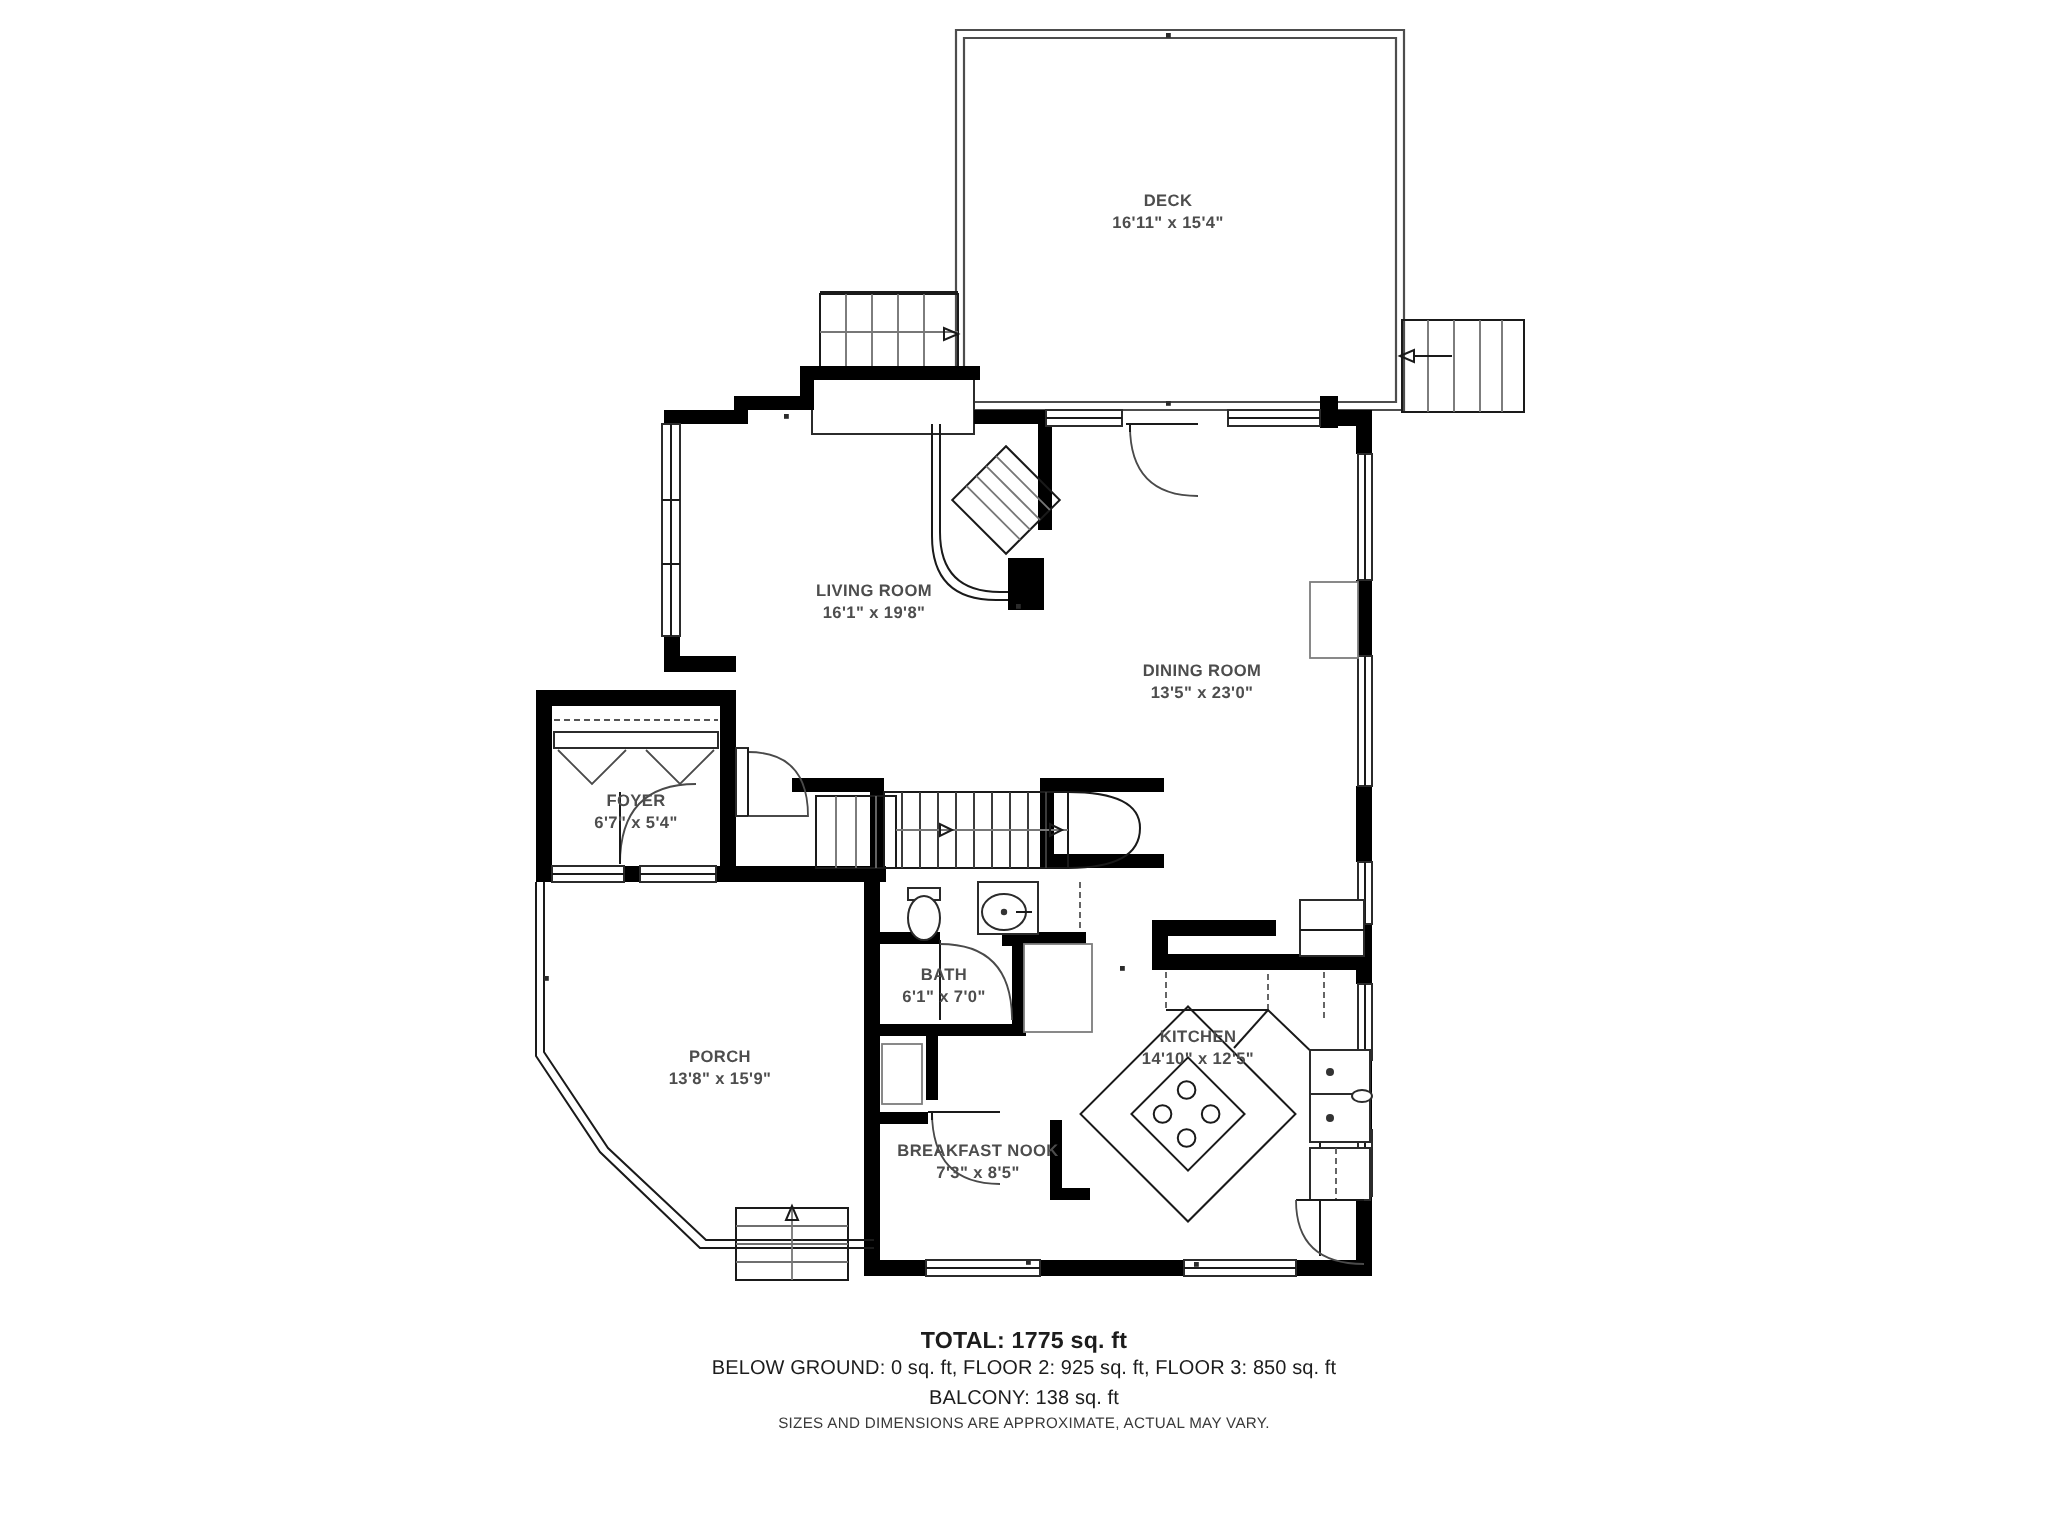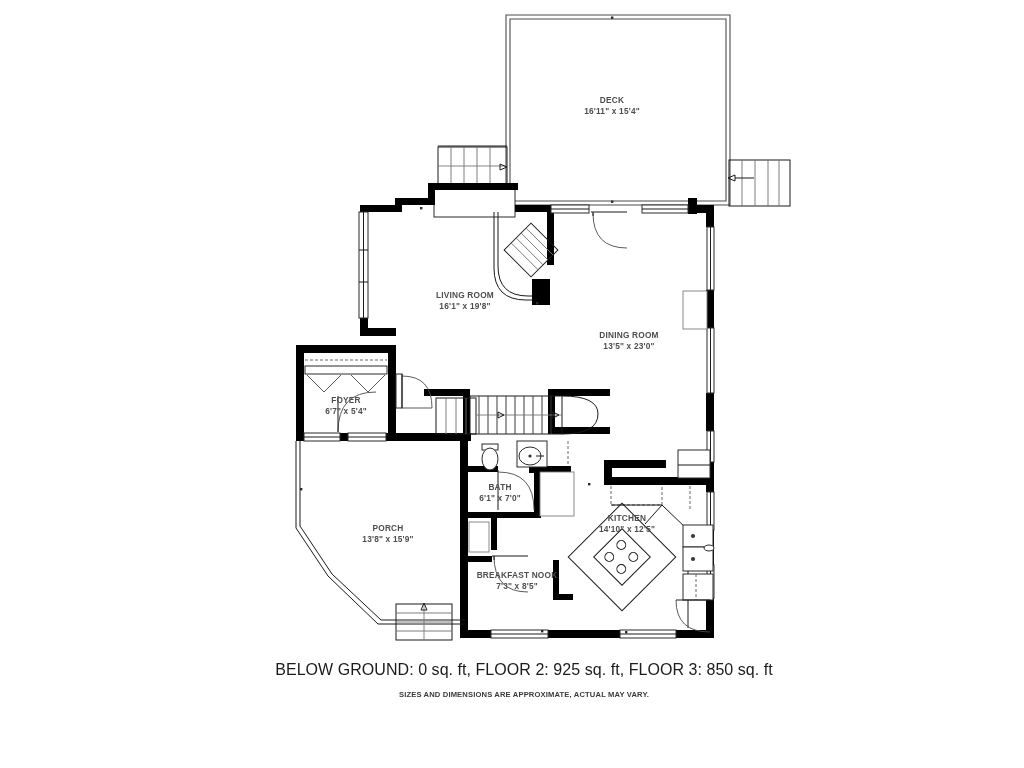--- a/index.html
+++ b/index.html
@@ -9,24 +9,23 @@
   }
   body {
     width: 1024px;
     height: 768px;
     overflow: hidden;
     font-family: "Liberation Sans", sans-serif;
     position: relative;
   }
   #plan-root {
     position: absolute;
-    left: 12px; top: 0;
+    left: 0; top: 0;
     width: 988px;
     height: 768px;
-    padding-left: 16px;
   }
   svg.floorplan {
     display: block;
     width: 1024px;
     height: 768px;
   }
   .wall-solid { fill: #000000; }
   .thin { fill: none; stroke: #1a1a1a; stroke-width: 1; }
   .thin-l { fill: none; stroke: #777777; stroke-width: 0.9; }
   .fixture { fill: #ffffff; stroke: #2b2b2b; stroke-width: 1; }
@@ -55,28 +54,27 @@
     text-align: center;
     color: #1c1c1c;
   }
   #summary .total {
     font-size: 11.6px;
     font-weight: bold;
     line-height: 15px;
     letter-spacing: 0.1px;
   }
   #summary .line {
-    font-size: 16px;
+    font-size: 10px;
     line-height: 14.6px;
     letter-spacing: 0.05px;
   }
   #summary .disclaimer {
-    margin-top: 12px;
     font-size: 7.6px;
-    font-weight: bold;
+    font-weight: normal;
     color: #3a3a3a;
     letter-spacing: 0.15px;
   }
 </style>
 </head>
 <body>
 
 <div id="plan-root">
 
 <svg class="floorplan" viewBox="0 0 1024 768">
@@ -375,17 +373,19 @@
     <text class="room-label room-name" x="599" y="521">KITCHEN</text>
     <text class="room-label room-dim" x="599" y="532">14'10" x 12'5"</text>
 
     <text class="room-label room-name" x="489" y="578">BREAKFAST NOOK</text>
     <text class="room-label room-dim" x="489" y="589">7'3" x 8'5"</text>
   </g>
 
 </svg>
 
 <div id="summary">
+  <div class="total">TOTAL: 1775 sq. ft</div>
   <div class="line">BELOW GROUND: 0 sq. ft, FLOOR 2: 925 sq. ft, FLOOR 3: 850 sq. ft</div>
+  <div class="line">BALCONY: 138 sq. ft</div>
   <div class="disclaimer">SIZES AND DIMENSIONS ARE APPROXIMATE, ACTUAL MAY VARY.</div>
 </div>
 
 </div>
 
 </body></html>

